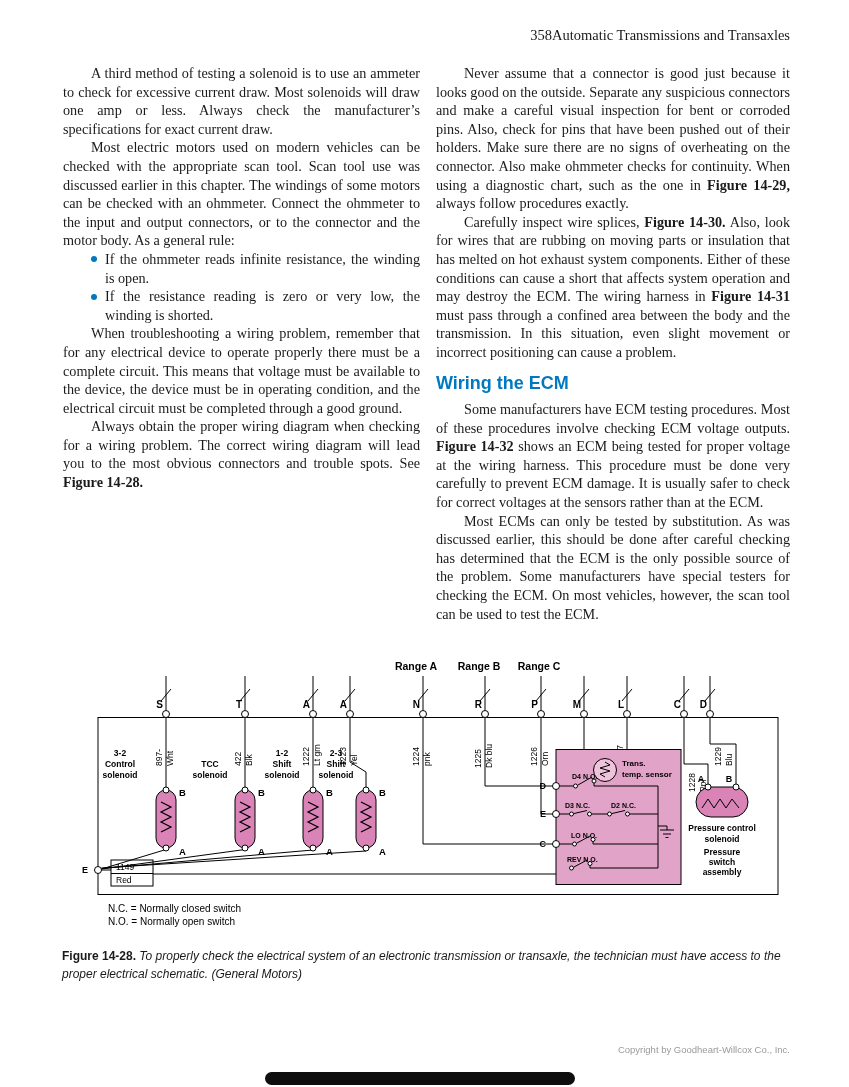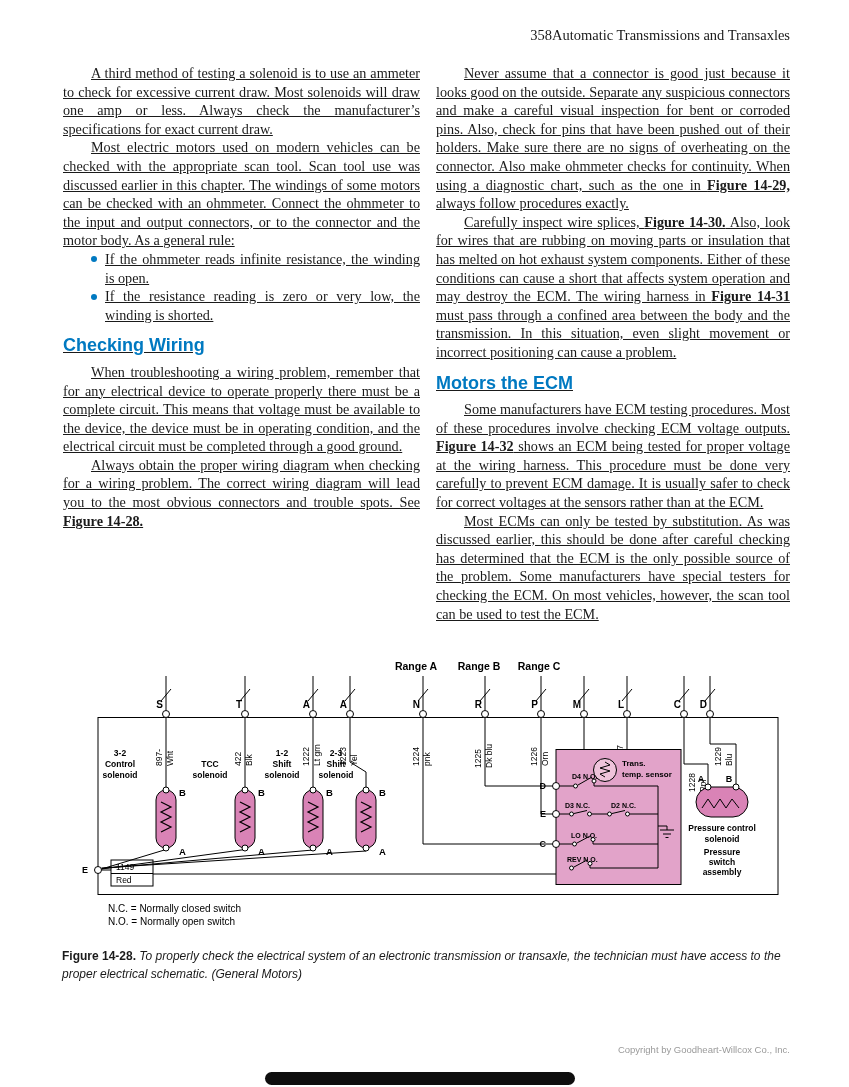--- a/index.html
+++ b/index.html
@@ -1,21 +1,21 @@
 <!DOCTYPE html>
 <html><head>
 <meta charset="utf-8">
 <style>
   * { margin:0; padding:0; box-sizing:border-box; }
   html,body { background:#ffffff; }
   .page { position:relative; width:849px; height:1087px; background:#fff; overflow:hidden;
           font-family:"Liberation Serif", serif; color:#1a1a1a; }
   .pg-header { position:absolute; top:27px; left:63px; width:727px; display:flex;
                justify-content:flex-end; font-size:14.5px; }
-  .col { position:absolute; top:64px; font-size:14.2px; line-height:18.6px; text-align:justify;text-decoration:underline; }
+  .col { position:absolute; top:64px; font-size:14.2px; line-height:18.6px; text-align:justify; }
   .col-left { left:63px; width:357px; }
   .col-right { left:436px; width:354px; }
   .col p.indent { text-indent:28px; }
   .col h2 { font-family:"Liberation Sans", sans-serif; font-size:18px; font-weight:bold;
             color:#0079c1; margin:12px 0 8px 0; text-align:left; }
   .col ul { list-style:none; margin:0 0 0 26px; }
   .col li { position:relative; padding-left:16px; }
   .col li::before { content:""; position:absolute; left:2px; top:6.5px; width:6px; height:6px;
                     border-radius:50%; background:#0079c1; }
   .figure-wrap { position:absolute; left:60px; top:656px; width:745px; height:292px; }
@@ -38,29 +38,28 @@
     <span>Automatic Transmissions and Transaxles</span>
   </div>
 
   <div class="col col-left">
     <p class="indent">A third method of testing a solenoid is to use an ammeter to check for excessive current draw. Most solenoids will draw one amp or less. Always check the manufacturer’s specifications for exact current draw.</p>
     <p class="indent">Most electric motors used on modern vehicles can be checked with the appropriate scan tool. Scan tool use was discussed earlier in this chapter. The windings of some motors can be checked with an ohmmeter. Connect the ohmmeter to the input and output connectors, or to the connector and the motor body. As a general rule:</p>
     <ul>
       <li>If the ohmmeter reads infinite resistance, the winding is open.</li>
       <li>If the resistance reading is zero or very low, the winding is shorted.</li>
     </ul>
-    <h2>Checking Wiring</h2>
     <p class="indent">When troubleshooting a wiring problem, remember that for any electrical device to operate properly there must be a complete circuit. This means that voltage must be available to the device, the device must be in operating condition, and the electrical circuit must be completed through a good ground.</p>
     <p class="indent"><span>Always obtain the proper wiring diagram when checking for a wiring problem. The correct wiring diagram will lead you to the most obvious connectors and trouble spots. See </span><span style="font-weight: bold;">Figure 14-28.</span></p>
   </div>
 
   <div class="col col-right">
     <p class="indent"><span>Never assume that a connector is good just because it looks good on the outside. Separate any suspicious connectors and make a careful visual inspection for bent or corroded pins. Also, check for pins that have been pushed out of their holders. Make sure there are no signs of overheating on the connector. Also make ohmmeter checks for continuity. When using a diagnostic chart, such as the one in </span><span style="font-weight: bold;">Figure 14-29,</span><span> always follow procedures exactly.</span></p>
     <p class="indent"><span>Carefully inspect wire splices, </span><span style="font-weight: bold;">Figure 14-30.</span><span> Also, look for wires that are rubbing on moving parts or insulation that has melted on hot exhaust system components. Either of these conditions can cause a short that affects system operation and may destroy the ECM. The wiring harness in </span><span style="font-weight: bold;">Figure 14-31</span><span> must pass through a confined area between the body and the transmission. In this situation, even slight movement or incorrect positioning can cause a problem.</span></p>
-    <h2>Motors the ECM</h2>
+    <h2>Wiring the ECM</h2>
     <p class="indent"><span>Some manufacturers have ECM testing procedures. Most of these procedures involve checking ECM voltage outputs. </span><span style="font-weight: bold;">Figure 14-32</span><span> shows an ECM being tested for proper voltage at the wiring harness. This procedure must be done very carefully to prevent ECM damage. It is usually safer to check for correct voltages at the sensors rather than at the ECM.</span></p>
     <p class="indent">Most ECMs can only be tested by substitution. As was discussed earlier, this should be done after careful checking has determined that the ECM is the only possible source of the problem. Some manufacturers have special testers for checking the ECM. On most vehicles, however, the scan tool can be used to test the ECM.</p>
   </div>
 
   <div class="figure-wrap">
     <svg width="745" height="292" viewBox="0 0 745 292">
 
       <g>
         <text class="dlabel" font-size="10.5" text-anchor="middle" x="356" y="14">Range A</text>
         <text class="dlabel" font-size="10.5" text-anchor="middle" x="419" y="14">Range B</text>

